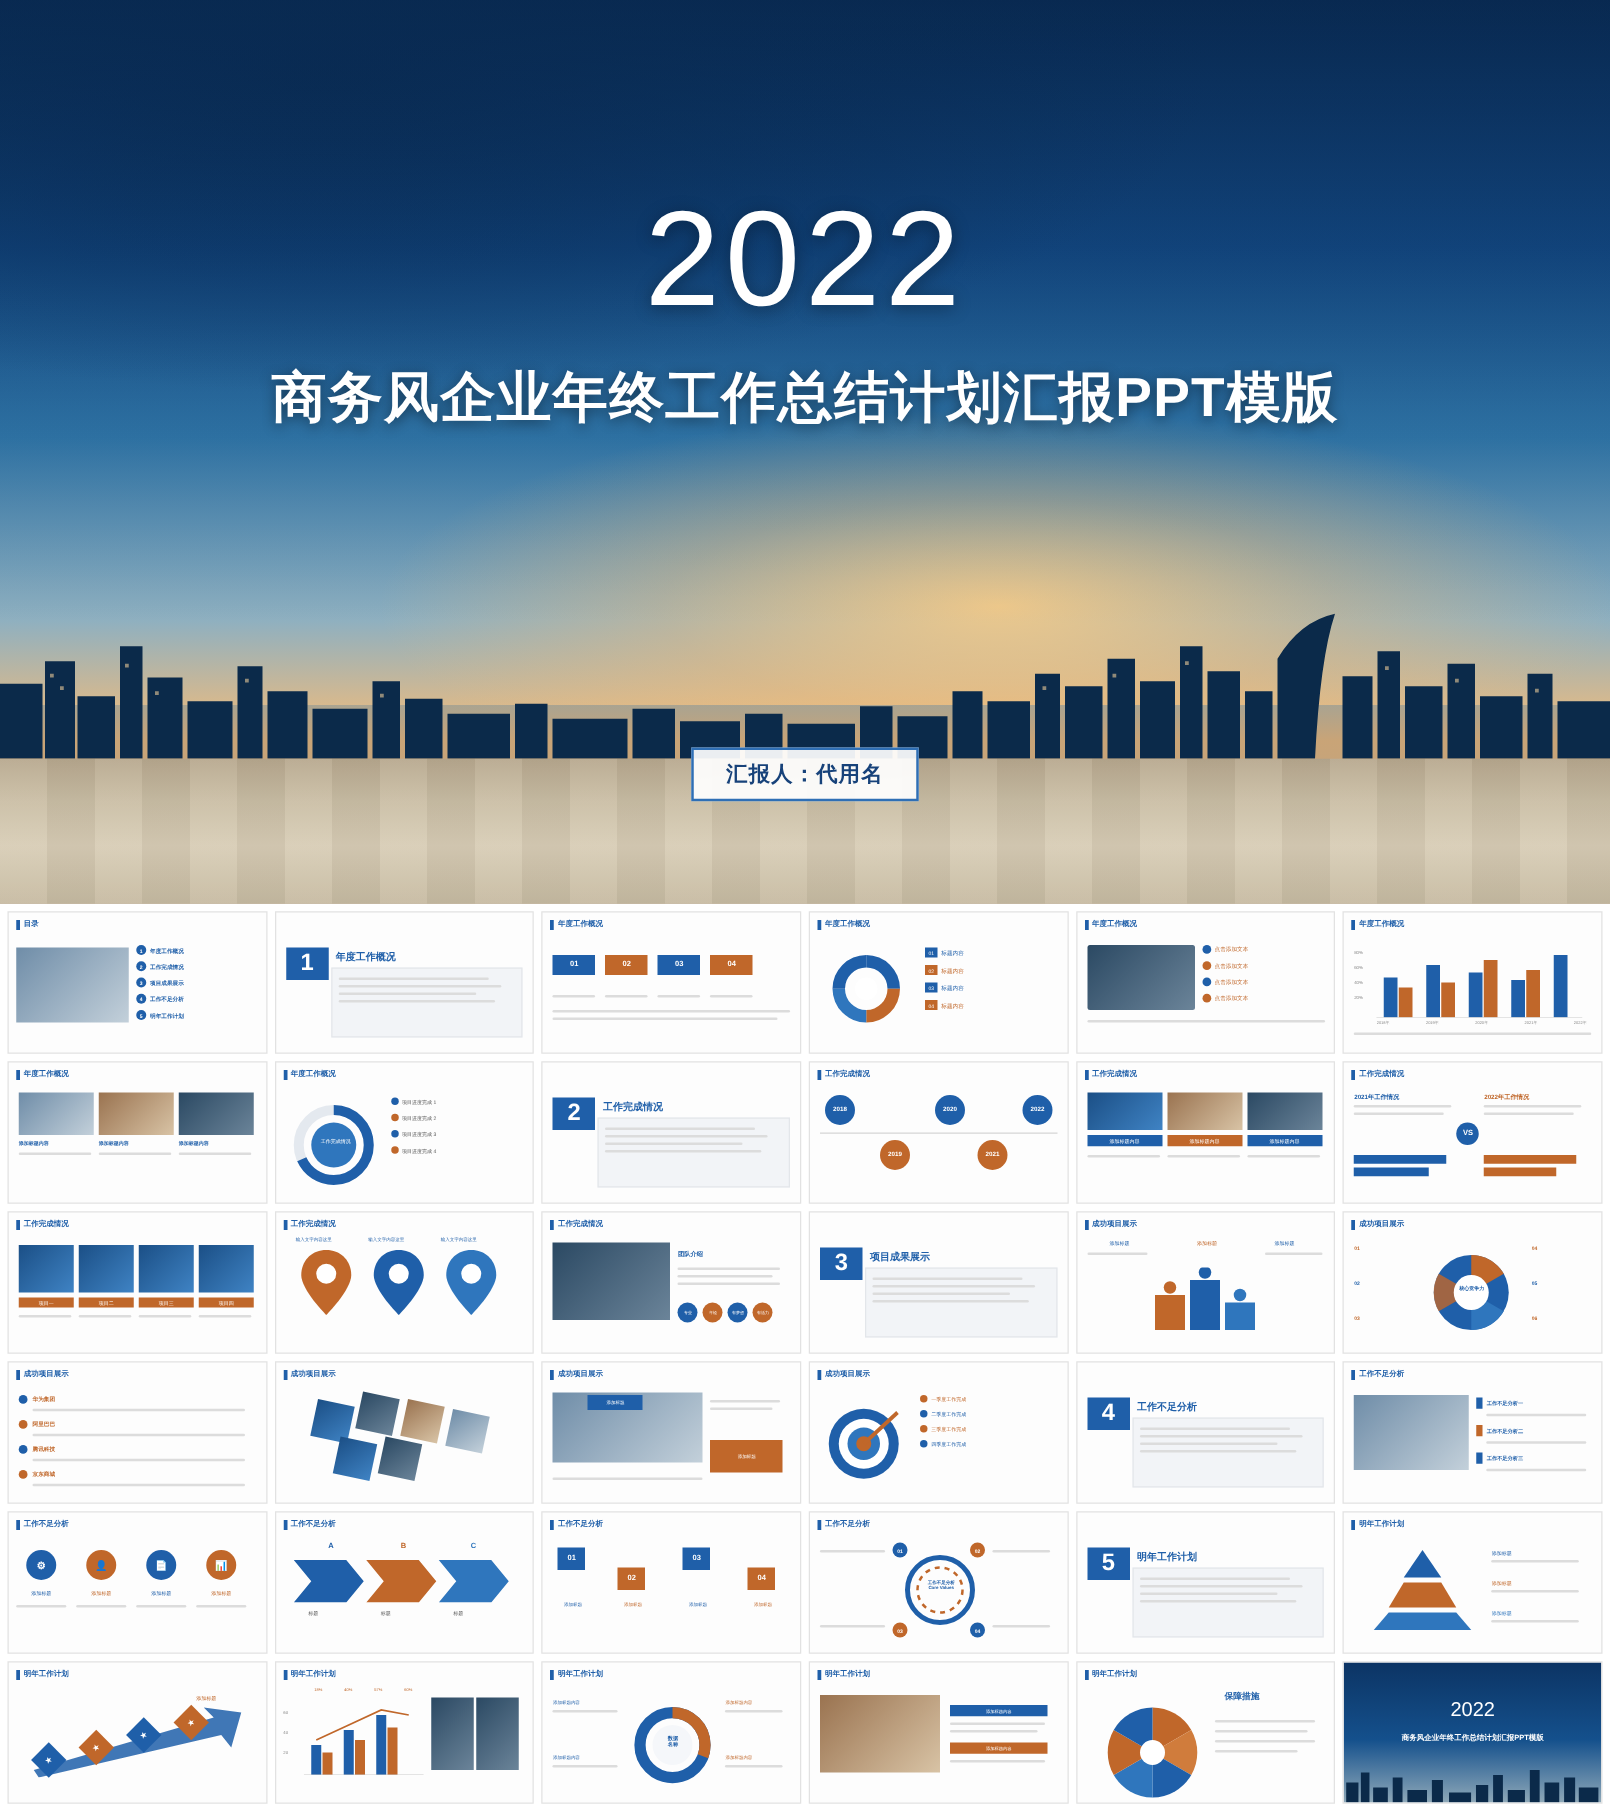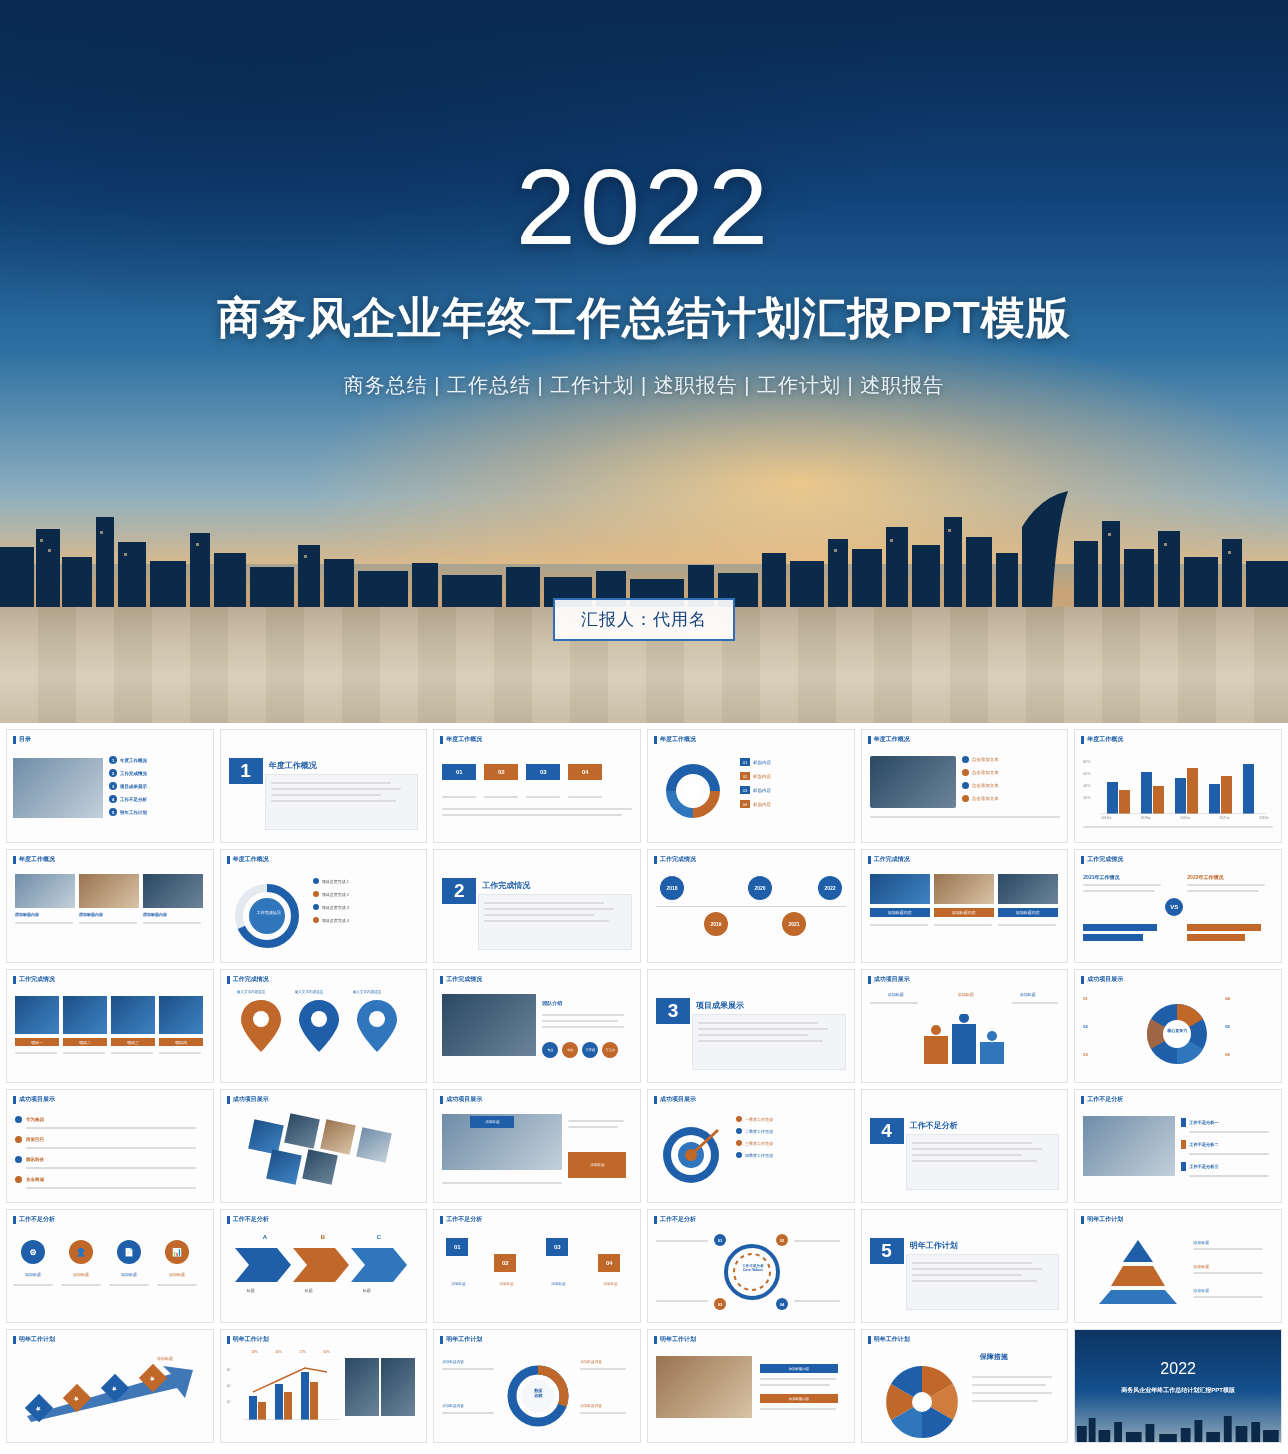--- a/index.html
+++ b/index.html
@@ -58,21 +58,21 @@
     text-shadow: 0 1px 6px rgba(0,0,0,0.4);
   }
   .hero-desc {
     margin: 22px auto 0; width: 720px; font-size: 15px; line-height: 1.6;
     color: #dfe9f2; font-family: "Liberation Serif", serif;
     text-shadow: 0 1px 5px rgba(0,0,0,0.4);
   }
   .hero-presenter {
     position: absolute; left: 50%; transform: translateX(-50%); bottom: 82px; z-index: 6;
     border: 2px solid #2f6fb5; background: rgba(255,255,255,0.92); color: #17427a;
-    font-size: 17px; font-weight: normal; padding: 8px 26px; letter-spacing: 1px;
+    font-size: 17px; font-weight: bold; padding: 8px 26px; letter-spacing: 1px;
   }
 
   
   .grid {
     width: 1288px;
     padding: 6px 6px 8px 6px;
     display: grid;
     grid-template-columns: repeat(6, 1fr);
     gap: 6px;
   }
@@ -183,21 +183,20 @@
         <rect x="1228" y="64" width="3" height="3"></rect>
     </g>
   </svg>
 
   <div class="hero-ground"></div>
   <div class="hero-overlay"></div>
 
   <div class="hero-content">
     <div class="hero-year">2022</div>
     <div class="hero-title">商务风企业年终工作总结计划汇报PPT模版</div>
-    <div class="hero-sub">商务总结 | 工作总结 | 工作计划 | 述职报告 | 工作计划 | 述职报告</div>
   </div>
   <div class="hero-presenter">汇报人：代用名</div>
 </div>
 
 <div class="grid">
 
   <div class="slide">
     <div class="hdr">
         <span class="bar"></span>
         <span class="txt">目录</span>

